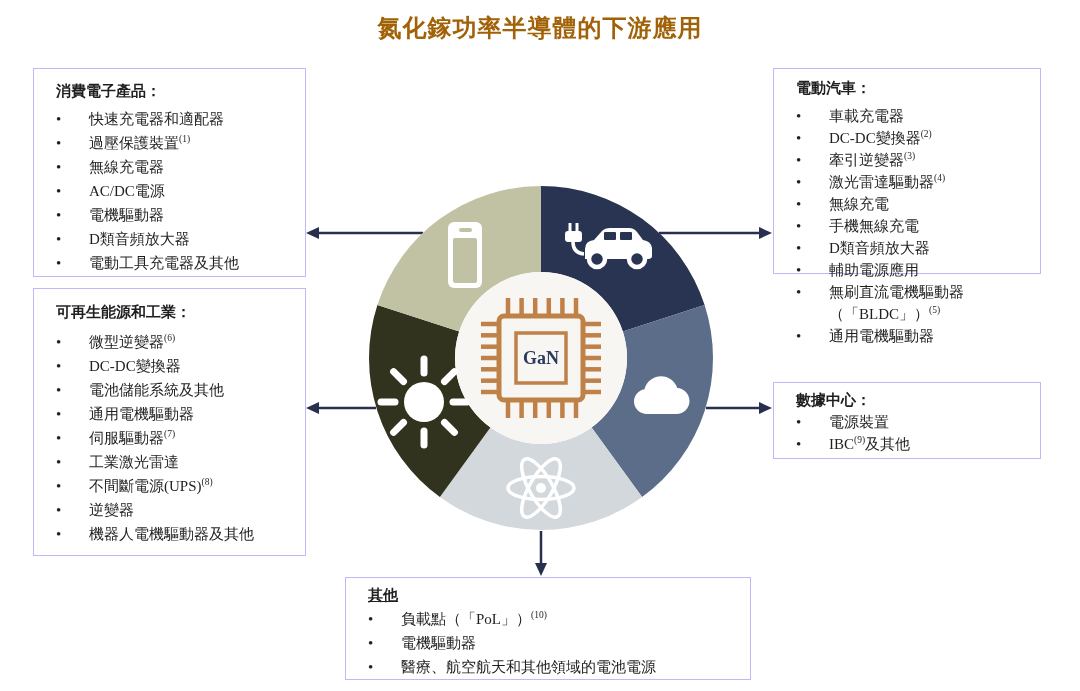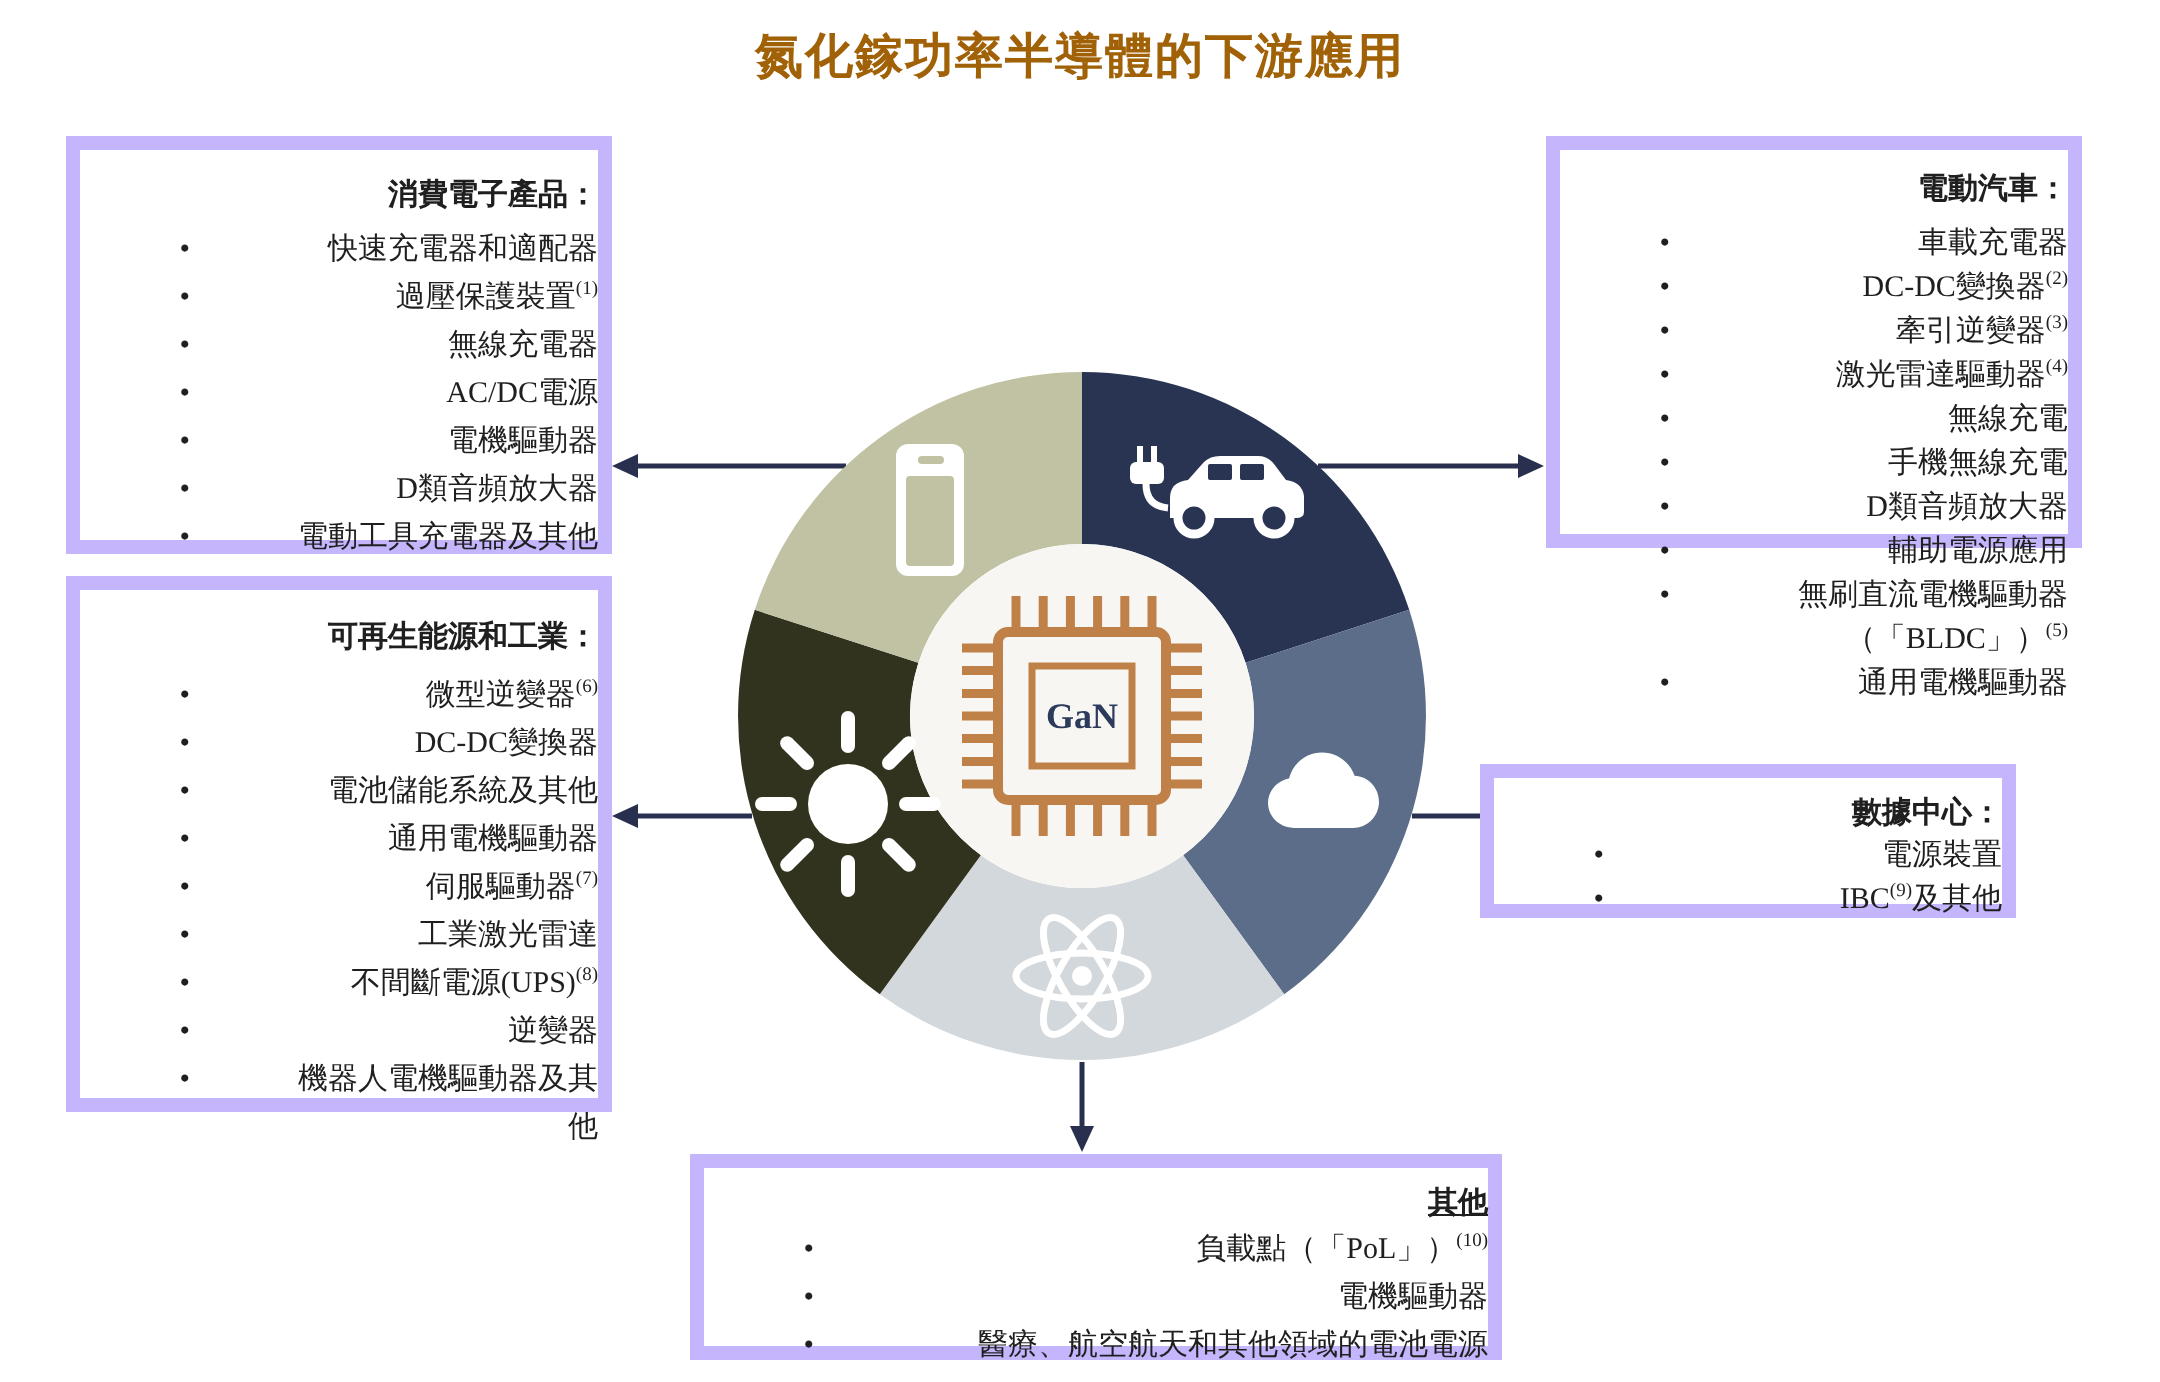--- a/index.html
+++ b/index.html
@@ -2,37 +2,37 @@
 <html lang="zh-Hant"><head>
 <meta charset="utf-8">
 <style>
   html,body{margin:0;padding:0;background:#ffffff;}
   .canvas{position:relative;width:1080px;height:691px;background:#ffffff;overflow:hidden;
           font-family:"Liberation Serif","DejaVu Serif",serif;color:#1f1f1f;}
   .title{position:absolute;top:12px;left:0;width:100%;text-align:center;
          font-family:"Liberation Sans","DejaVu Sans",sans-serif;font-weight:bold;
          font-size:24px;color:#a16207;letter-spacing:1px;}
   svg.graphic{position:absolute;left:0;top:0;}
-  .box{position:absolute;border:7px solid #c4b5fd;background:#ffffff;box-sizing:border-box;text-align:right;}
+  .box{position:absolute;border:1px solid #c4b5fd;background:#ffffff;box-sizing:border-box;}
   .box-title{font-weight:bold;font-size:15px;padding-left:22px;}
   .item{display:flex;font-size:15px;}
   .item{padding-left:22px;}
   .bullet{width:33px;flex:0 0 33px;}
-  .itext{flex:1 1 auto;margin-left:40px;}
+  .itext{flex:1 1 auto;}
   sup{font-size:9.5px;line-height:0;}
   .box-consumer{left:33px;top:68px;width:273px;height:209px;padding-top:13px;}
   .box-consumer .box-title{margin-bottom:6px;}
   .box-consumer .item{line-height:24px;}
   .box-renewables{left:33px;top:288px;width:273px;height:268px;padding-top:14px;}
   .box-renewables .box-title{margin-bottom:8px;}
   .box-renewables .item{line-height:24px;}
   .box-ev{left:773px;top:68px;width:268px;height:206px;padding-top:10px;}
   .box-ev .box-title{margin-bottom:7px;}
   .box-ev .item{line-height:22px;}
-  .box-datacenter{left:740px;top:382px;width:268px;height:77px;padding-top:8px;}
+  .box-datacenter{left:773px;top:382px;width:268px;height:77px;padding-top:8px;}
   .box-datacenter .box-title{margin-bottom:1px;}
   .box-datacenter .item{line-height:22px;}
   .box-others{left:345px;top:577px;width:406px;height:103px;padding-top:8px;}
   .box-others .box-title{margin-bottom:2px;text-decoration:underline;}
   .box-others .item{line-height:24px;}
 </style>
 </head>
 <body>
 
 <div class="canvas">

